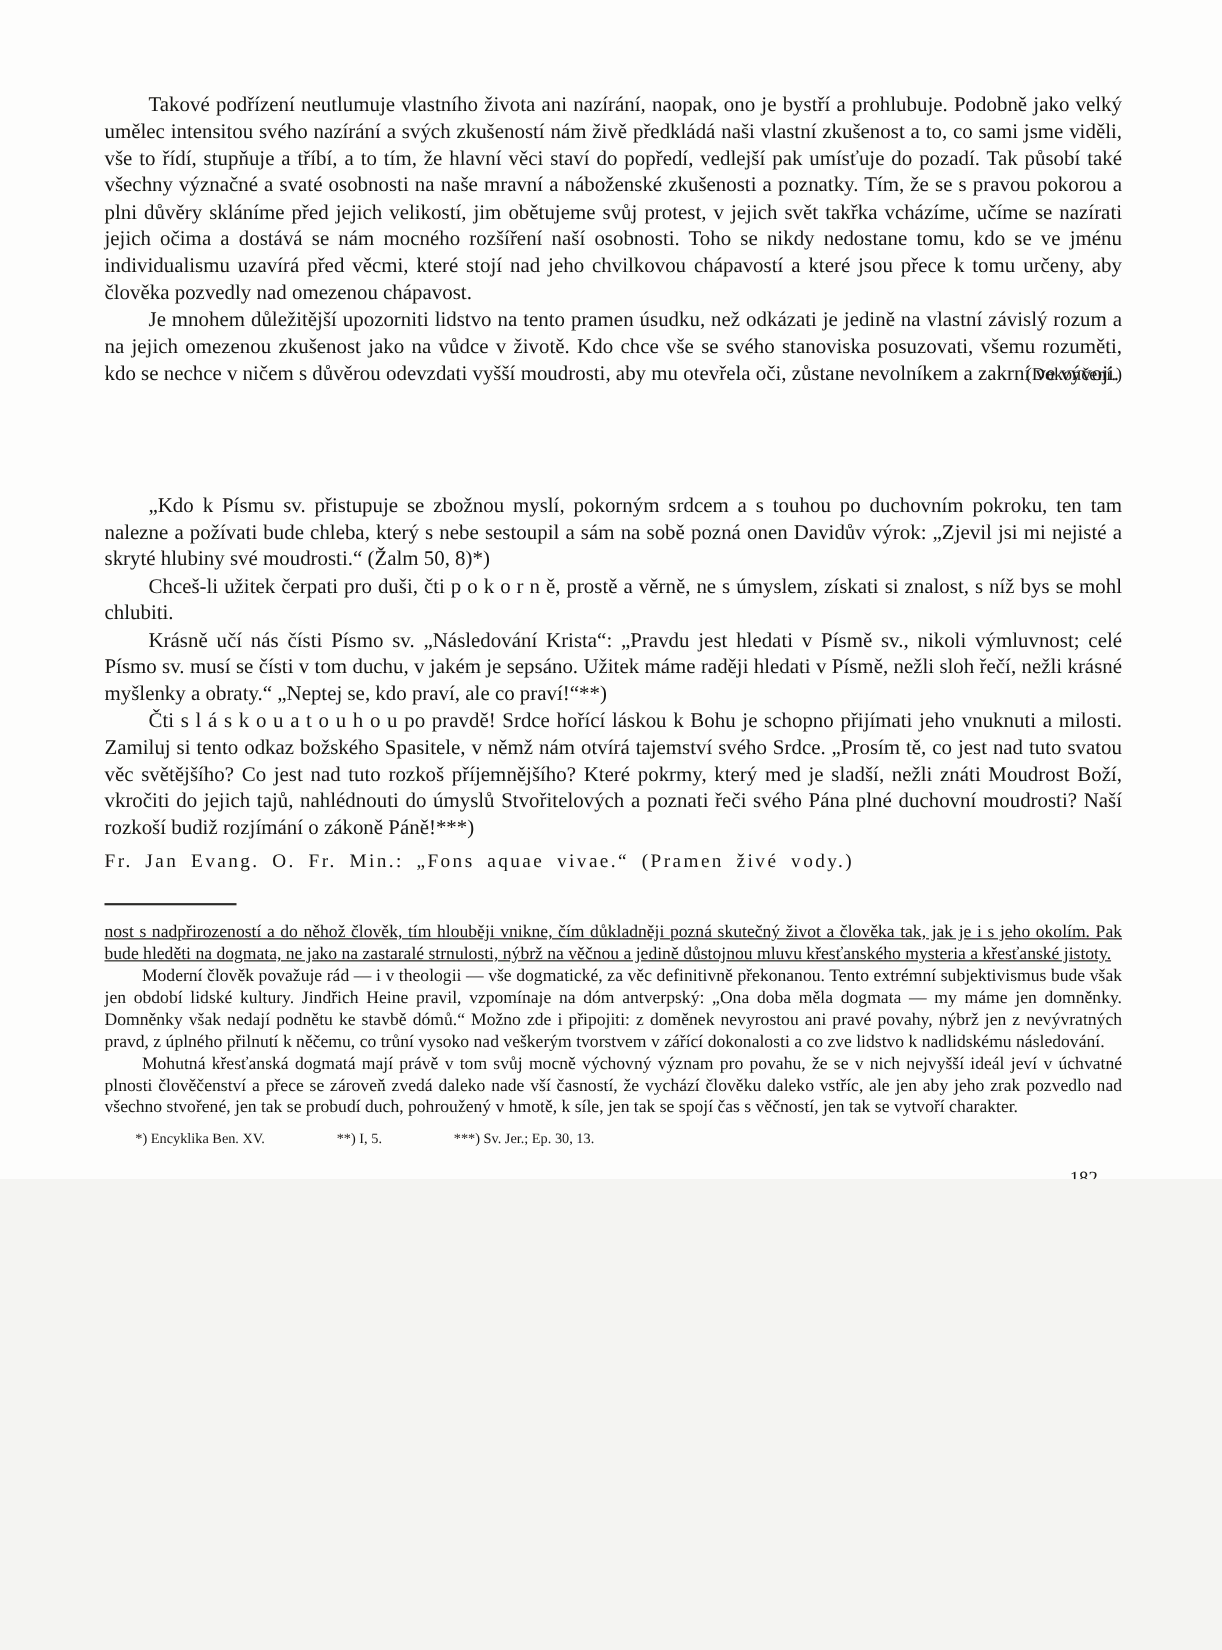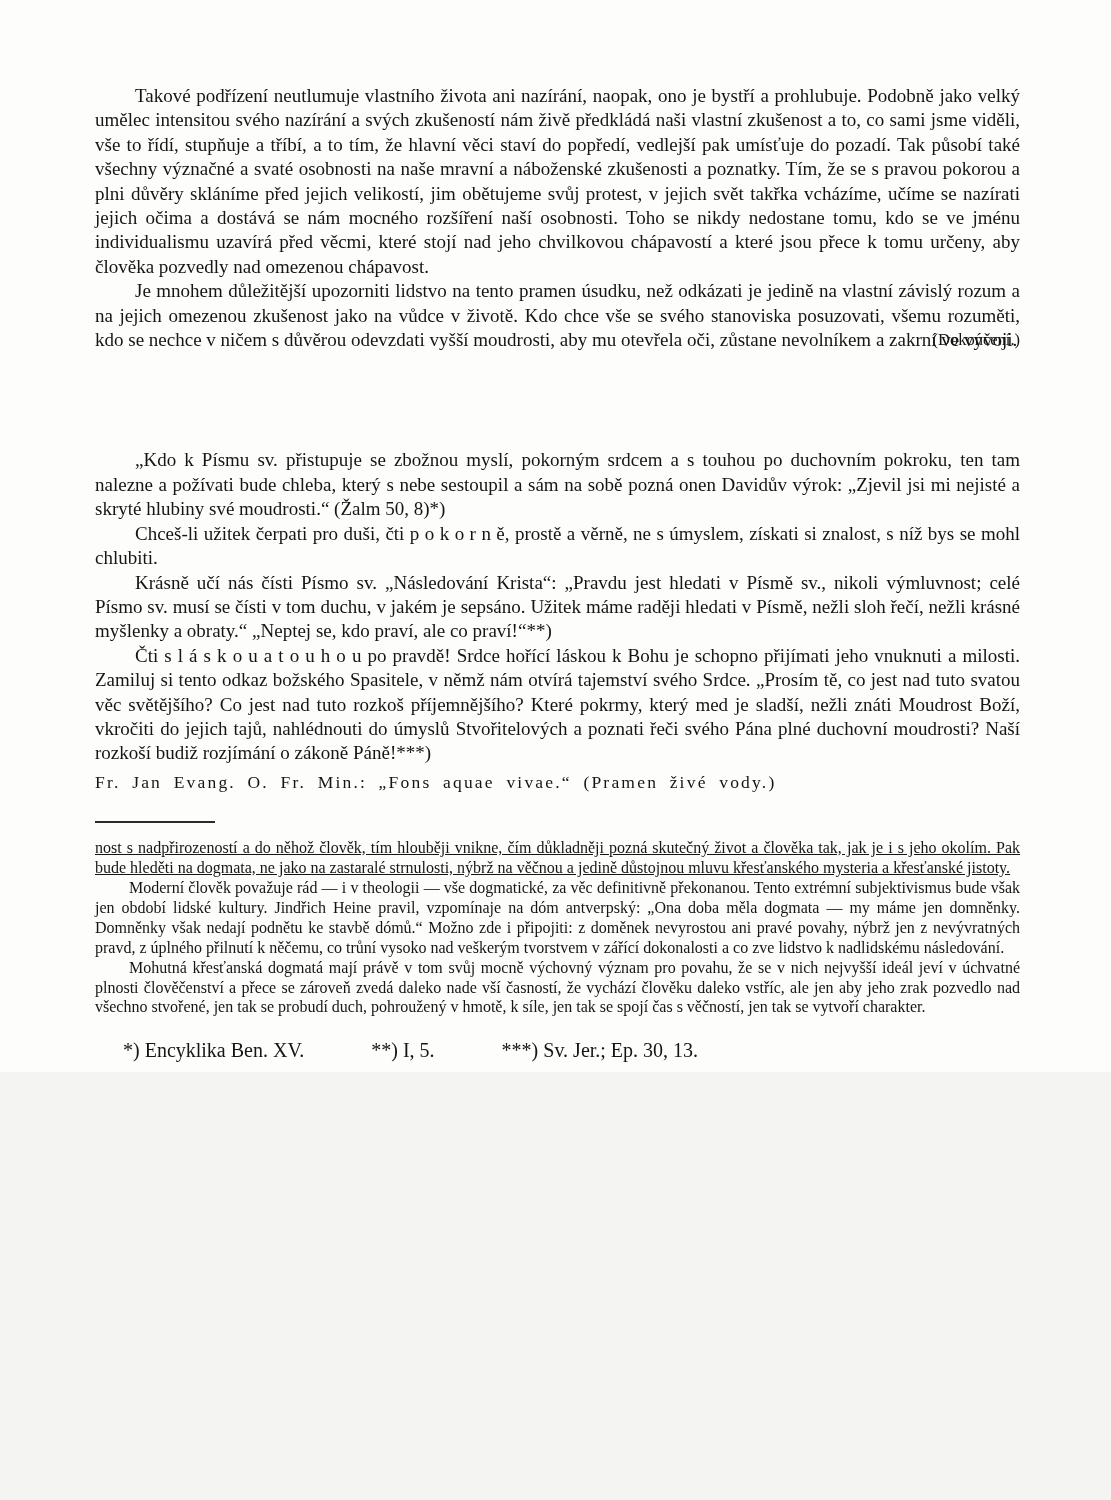--- a/index.html
+++ b/index.html
@@ -62,23 +62,23 @@
   .footnotes p {
     margin: 0;
     text-align: justify;
     text-indent: 34px;
   }
   .footnotes p.continued {
     text-indent: 0;
     text-decoration: underline;
   }
   .footnote-refs {
-    margin-top: 24px;
+    margin-top: 8px;
     padding-left: 28px;
-    font-size: 20px;
+    font-size: 13px;
   }
   .footnote-refs .ref {
     display: inline-block;
     margin-right: 62px;
   }
   .footnote-refs .ref:last-child {
     margin-right: 0;
   }
   .page-number {
     margin-top: 16px;

